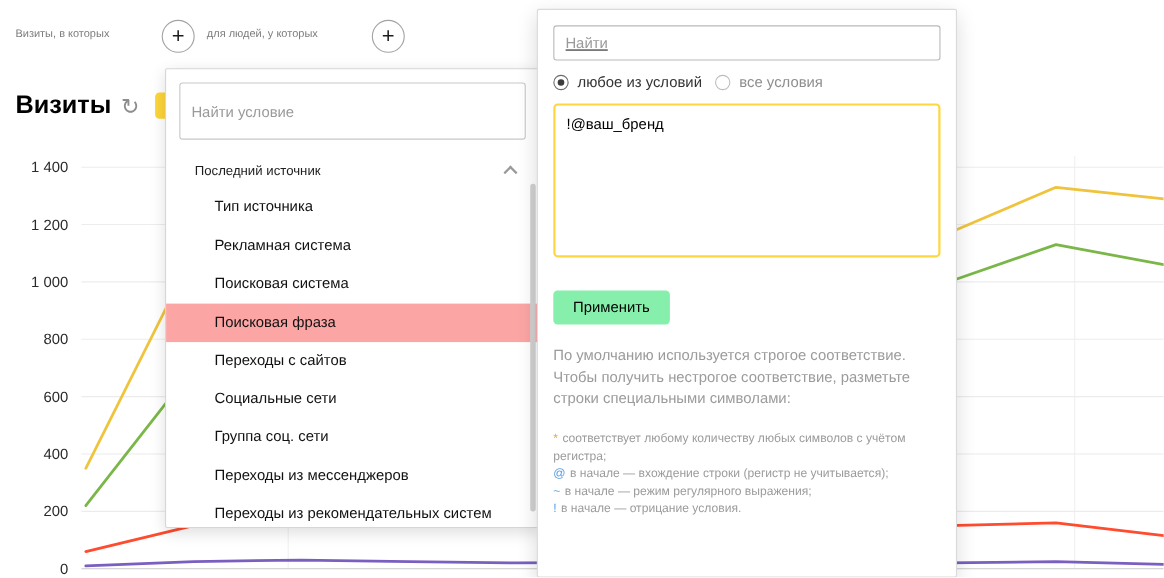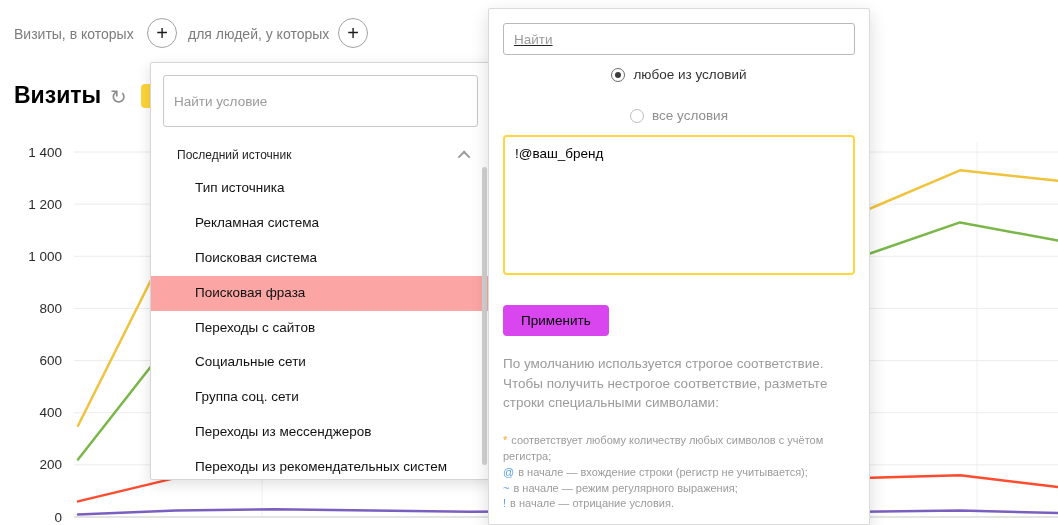--- a/index.html
+++ b/index.html
@@ -2,21 +2,21 @@
 <html><head>
 <meta charset="utf-8">
 <style>
   * { box-sizing: border-box; }
   html,body { margin:0; padding:0; background:#fff; }
   body { font-family:"Liberation Sans","DejaVu Sans",sans-serif; }
   .screen { position:relative; width:1058px; height:525px; background:#fff; overflow:hidden; }
 
   #chart { position:absolute; left:0; top:0; z-index:0; }
 
-  .hdr-label { position:absolute; top:26px; font-size:14px; color:#7c7c7c; z-index:1; white-space:nowrap; }
+  .hdr-label { position:absolute; top:26px; font-size:10px; color:#7c7c7c; z-index:1; white-space:nowrap; }
   #hl1 { left:14px; }
   #hl2 { left:188px; }
   .plus-btn { position:absolute; top:18px; width:30px; height:30px; border-radius:50%;
               border:1.5px solid #a3a3a3; background:#fff; color:#1c1c1c; font-size:20px;
               display:flex; align-items:center; justify-content:center; cursor:pointer;
               z-index:1; padding:0; line-height:1; font-family:inherit; }
   #plus1 { left:147px; }
   #plus2 { left:338px; }
 
   .page-title { position:absolute; left:14px; top:82px; font-size:23px; font-weight:700; color:#000; z-index:1; }
@@ -38,21 +38,21 @@
   .dd-scroll { position:absolute; right:3px; top:104px; width:5px; height:298px; border-radius:3px;
                background:#d2d2d2; cursor:pointer; }
 
   
   .panel { position:absolute; left:488px; top:8px; width:382px; height:517px; background:#fff;
            border:1px solid #dadada; border-radius:2px; box-shadow:0 6px 18px rgba(0,0,0,.14);
            z-index:4; padding:14px; }
   .panel-search { display:block; width:100%; height:32px; border:1px solid #b9b9b9; border-radius:3px;
                   padding:0 10px; font-size:13.5px; font-family:inherit; color:#222; outline:none;text-decoration:underline; }
   .panel-search::placeholder { color:#9a9a9a; }
-  .radio-row { display:flex; align-items:center; gap:26px; margin-top:12px;flex-direction:column; }
+  .radio-row { display:flex; align-items:center; gap:12px; margin-top:12px; }
   .radio-opt { display:flex; align-items:center; gap:8px; font-size:13.5px; cursor:pointer; }
   .radio-circle { width:14px; height:14px; border-radius:50%; border:1px solid #bdbdbd; position:relative;
                   background:#fff; flex:none; }
   .radio-circle.on { border-color:#6b6b6b; }
   .radio-circle.on::after { content:""; position:absolute; left:3px; top:3px; width:6px; height:6px;
                             border-radius:50%; background:#3c3c3c; }
   .lbl-any { color:#333; }
   .lbl-all { color:#8e8e8e; }
   .value-area { display:block; margin-top:12px; width:100%; height:140px; border:2px solid #ffd63e;
                 border-radius:4px; padding:8px 10px; font-size:13.5px; font-family:inherit; color:#000;
@@ -132,21 +132,21 @@
       <label class="radio-opt">
         <span class="radio-circle on"></span>
         <span class="lbl-any">любое из условий</span>
       </label>
       <label class="radio-opt">
         <span class="radio-circle"></span>
         <span class="lbl-all">все условия</span>
       </label>
     </div>
     <textarea class="value-area" style="border-color: rgb(255, 214, 62);">!@ваш_бренд</textarea>
-    <button class="apply-btn" style="background: #d946ef;">Применить</button>
+    <button class="apply-btn" style="background: #86efac;">Применить</button>
     <div class="help-text">По умолчанию используется строгое соответствие. Чтобы получить нестрогое соответствие, разметьте строки специальными символами:</div>
     <div class="rules">
         <div class="rule"><span class="rule-sym" style="color: rgb(245, 166, 35);">*</span><span>соответствует любому количеству любых символов с учётом регистра;</span></div>
         <div class="rule"><span class="rule-sym" style="color: rgb(88, 160, 232);">@</span><span>в начале — вхождение строки (регистр не учитывается);</span></div>
         <div class="rule"><span class="rule-sym" style="color: rgb(88, 160, 232);">~</span><span>в начале — режим регулярного выражения;</span></div>
         <div class="rule"><span class="rule-sym" style="color: rgb(88, 160, 232);">!</span><span>в начале — отрицание условия.</span></div>
       </div>
   </div>
 
 </div>

